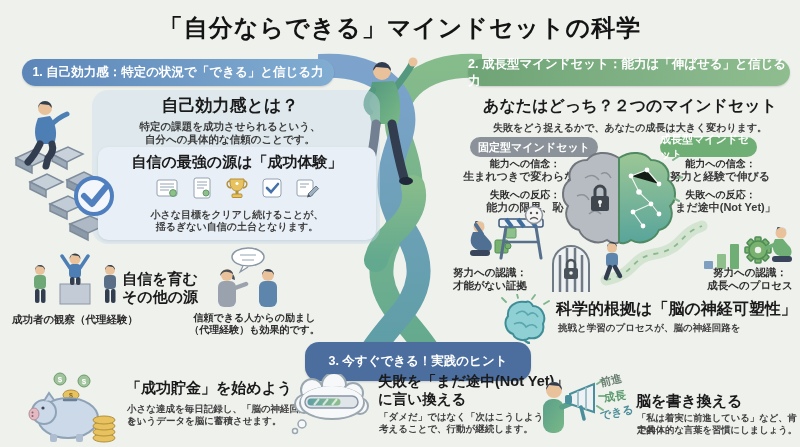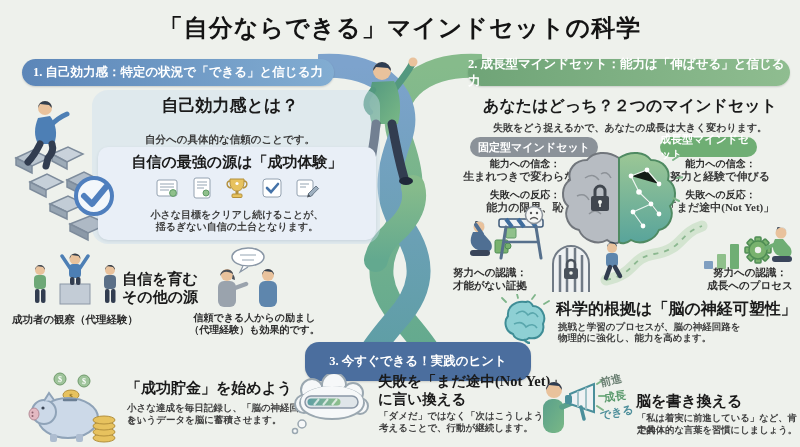--- a/index.html
+++ b/index.html
@@ -1,17 +1,17 @@
 <!DOCTYPE html>
 <html><head>
 <meta charset="utf-8">
 <style>
   html,body{margin:0;padding:0;}
   #canvas{position:relative;width:800px;height:447px;background:#eef1ec;overflow:hidden;
-    font-family:Liberation Serif, serif;color:#222;}
+    font-family:Liberation Sans, sans-serif;color:#222;}
   .abs{position:absolute;}
   .c{text-align:center;}
   .title{font-size:24px;font-weight:700;color:#141414;letter-spacing:1px;}
   .pill{border-radius:14px;color:#fff;font-weight:700;font-size:12.5px;display:flex;align-items:center;justify-content:center;box-shadow:0 1px 2px rgba(0,0,0,.15);}
   .pill1{background:linear-gradient(90deg,#5c86b8,#82add2);}
   .pill2{background:linear-gradient(90deg,#6fa477,#8fbd90);}
   .pill3{background:#4b6e9e;}
   .h-l{font-size:17px;font-weight:700;color:#1a1a1a;}
   .h-m{font-size:15px;font-weight:700;color:#1a1a1a;}
   .h-r{font-size:16px;font-weight:700;color:#1a1a1a;}
@@ -89,20 +89,21 @@
     </g>
     <path d="M38,30 C44,24 50,20 55,18" fill="none" stroke="#4d7fb5" stroke-width="5" stroke-linecap="round"></path>
     <circle cx="33" cy="12" r="7" fill="#e9c29c"></circle>
     <path d="M26,12 a7,7 0 0 1 14,0 l-3,-3 l-9,-1 Z" fill="#33404f"></path>
     <path d="M26,22 C22,32 22,40 26,48 L42,48 C46,38 44,28 38,20 Z" fill="#4d7fb5"></path>
     <path d="M28,48 C24,56 20,62 16,66" fill="none" stroke="#323d50" stroke-width="7" stroke-linecap="round"></path>
     <path d="M40,48 C42,54 40,58 36,62 L34,70" fill="none" stroke="#323d50" stroke-width="7" stroke-linecap="round"></path>
   </svg>
 
   <div class="abs h-l c" style="left:110px;top:94px;width:240px;">自己効力感とは？</div>
+  <div class="abs body-s c" style="left:100px;top:120px;width:260px;">特定の課題を成功させられるという、</div>
   <div class="abs body-s c" style="left:100px;top:133px;width:260px;">自分への具体的な信頼のことです。</div>
 
   <div class="abs sbox" style="left:98px;top:147px;width:278px;height:93px;">
     <div class="abs h-m c" style="left:0;top:6px;width:278px;">自信の最強の源は「成功体験」</div>
     <div class="abs" style="left:0;top:28px;width:278px;display:flex;justify-content:center;gap:9px;">
       <svg width="26" height="26" viewBox="0 0 26 26">
         <rect x="3" y="5" width="20" height="16" rx="2" fill="#fff" stroke="#93a1b0"></rect>
         <path d="M6,9 h14 M6,12 h14 M6,15 h9" stroke="#b9c3cd" stroke-width="1.4"></path>
         <circle cx="19" cy="18" r="3.4" fill="#8fc08b" stroke="#5f9a67"></circle>
       </svg>
@@ -297,21 +298,20 @@
   <svg class="abs" style="left:498px;top:294px;" width="56" height="50" viewBox="0 0 56 50">
     <g stroke="#7fb58a" stroke-width="1.8" stroke-linecap="round">
       <path d="M8,8 l-4,-4 M20,4 l-1,-4 M34,5 l3,-4 M46,10 l5,-3"></path>
     </g>
     <path d="M28,8 C16,6 9,14 10,22 C5,28 8,38 15,40 C17,46 27,48 31,44 C41,46 47,38 45,30 C49,22 43,12 35,12 C33,8 30,7 28,8 Z" fill="#8ed0d4" stroke="#3f8d96" stroke-width="2"></path>
     <path d="M18,20 q7,-6 12,1 q6,-5 10,2 M16,30 q8,-4 12,3 q7,-5 11,1" fill="none" stroke="#5aa7ad" stroke-width="1.6"></path>
     <path d="M26,45 q2,4 6,4" fill="none" stroke="#3f8d96" stroke-width="2.5"></path>
   </svg>
   <div class="abs h-r" style="left:556px;top:299px;width:244px;">科学的根拠は「脳の神経可塑性」</div>
   <div class="abs body-xs" style="left:558px;top:322px;width:240px;">挑戦と学習のプロセスが、脳の神経回路を</div>
-  <div class="abs body-xs" style="left:558px;top:333px;width:240px;">物理的に強化し、能力を高めます。</div>
 
   <div class="abs pill pill3" style="left:305px;top:342px;width:226px;height:39px;">3. 今すぐできる！実践のヒント</div>
 
   <svg class="abs" style="left:26px;top:370px;" width="92" height="74" viewBox="0 0 92 74">
     <circle cx="34" cy="9" r="6" fill="#9fc49b" stroke="#6f9a6b"></circle>
     <text x="34" y="12" text-anchor="middle" font-size="8" fill="#fff" font-weight="bold">$</text>
     <circle cx="58" cy="11" r="6" fill="#9fc49b" stroke="#6f9a6b"></circle>
     <text x="58" y="14" text-anchor="middle" font-size="8" fill="#fff" font-weight="bold">$</text>
     <ellipse cx="45" cy="25" rx="8" ry="5" fill="#e7c25e" stroke="#b3903c"></ellipse>
     <text x="45" y="28" text-anchor="middle" font-size="7" fill="#8a6a20" font-weight="bold">$</text>

